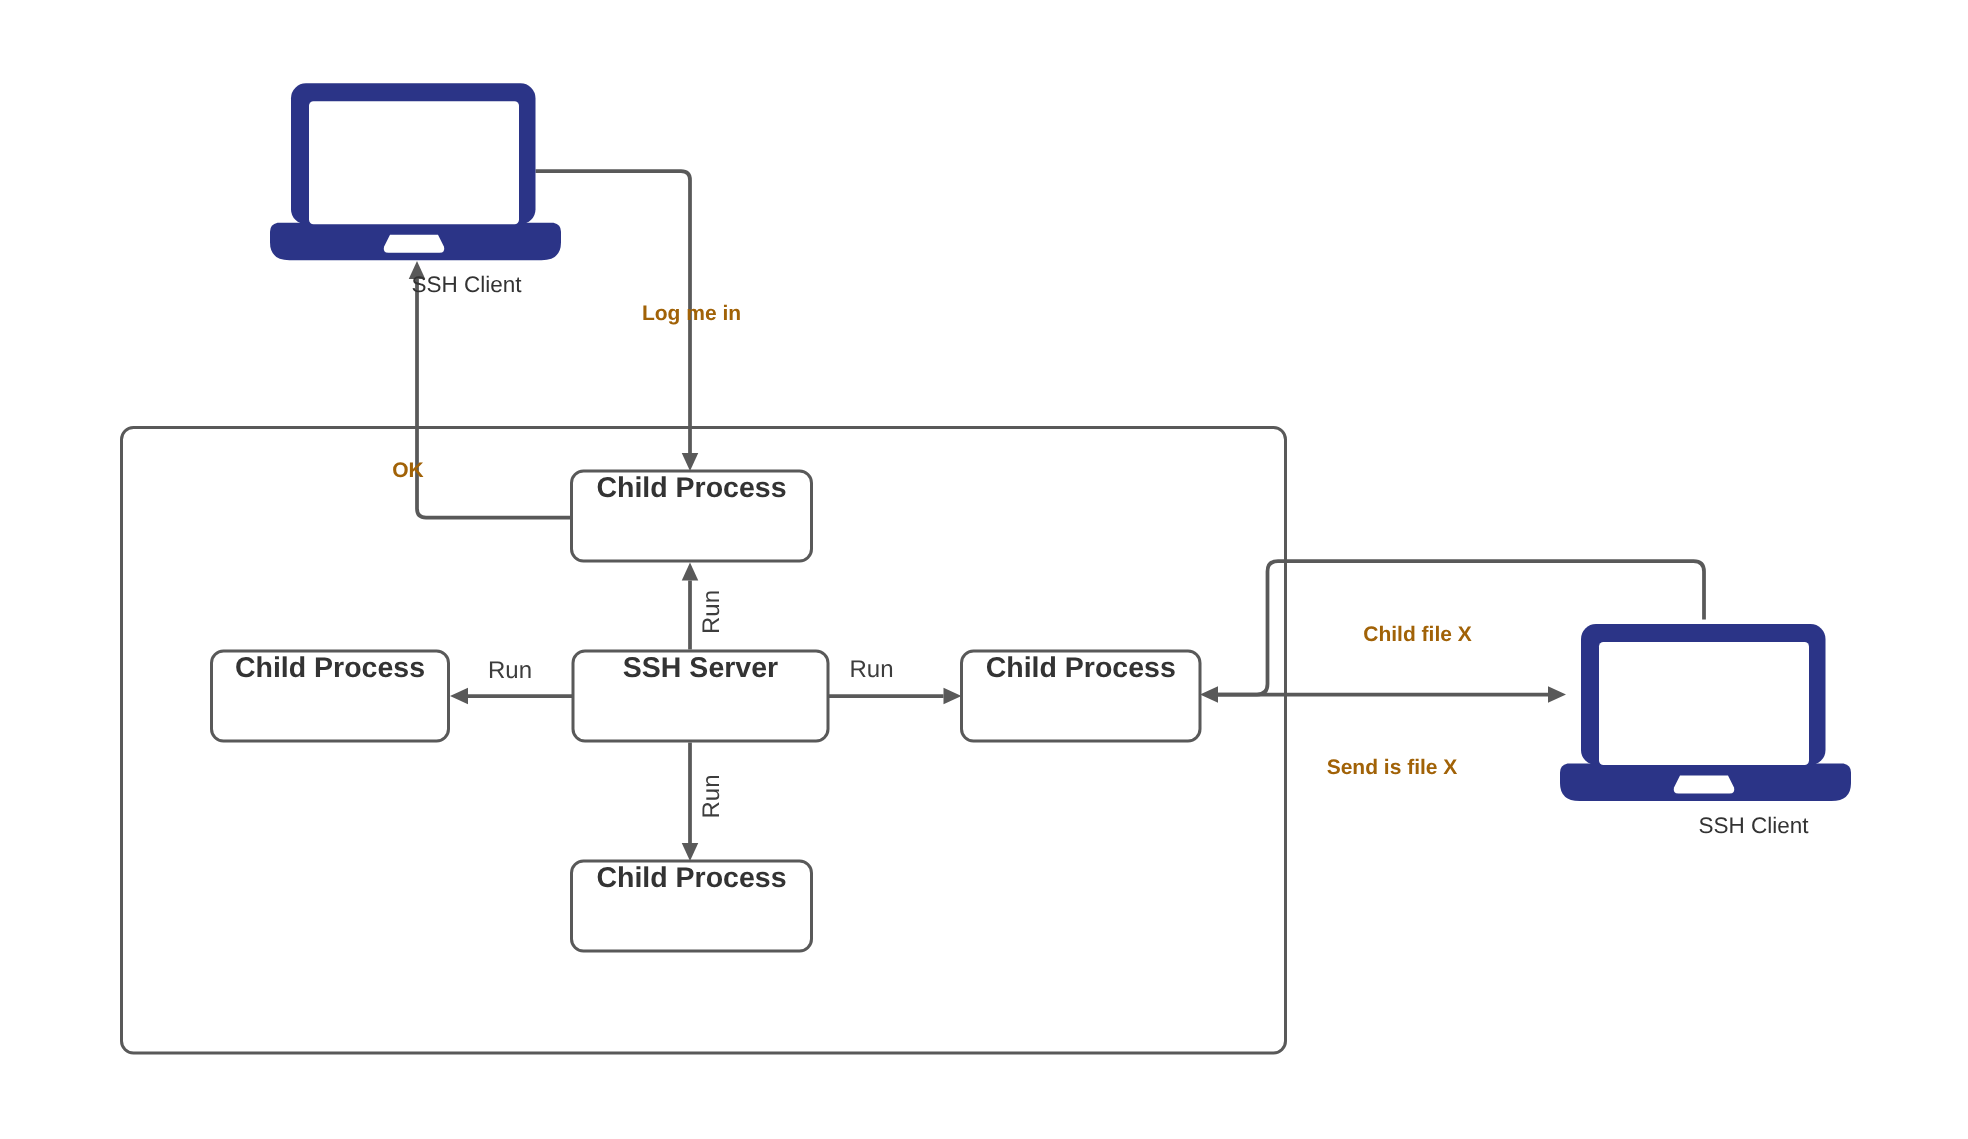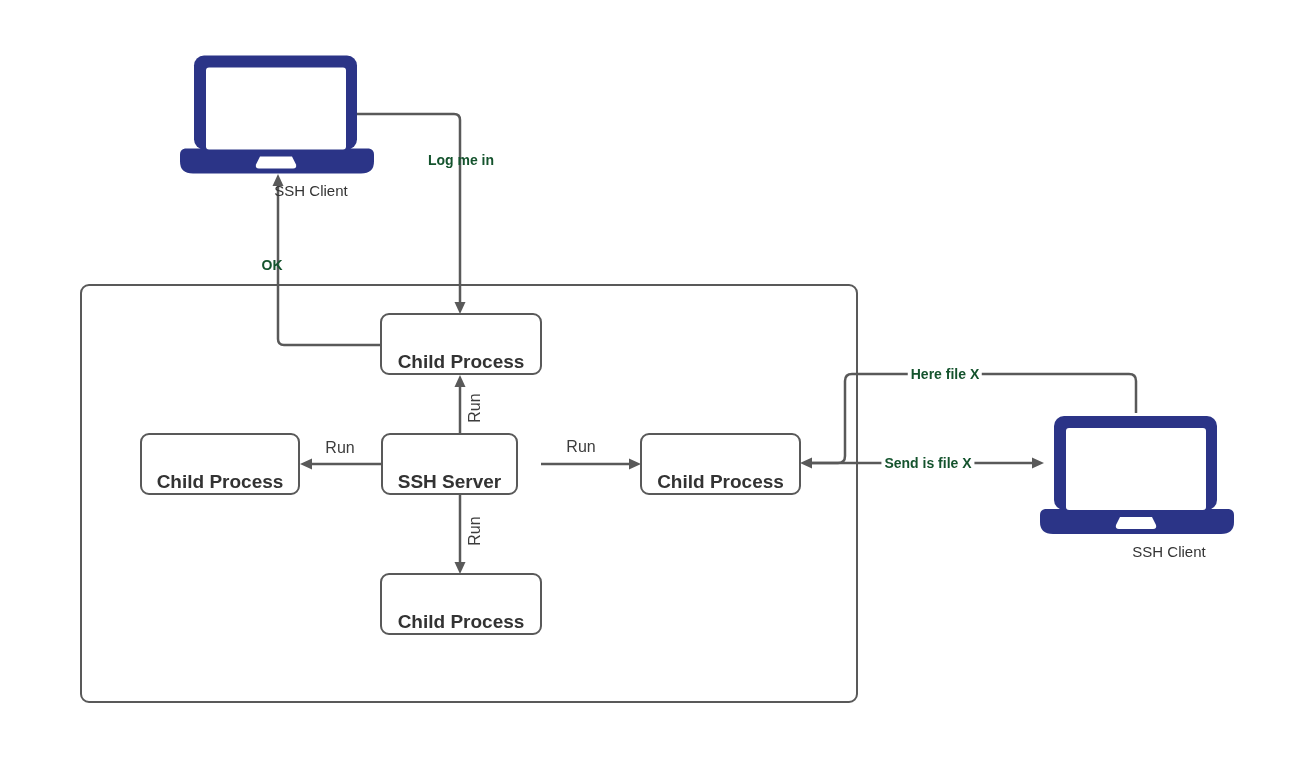--- a/index.html
+++ b/index.html
@@ -9,31 +9,31 @@
   }
   .boundary{
     position:absolute;left:80px;top:284px;width:778px;height:419px;
     border:2.5px solid #595959;border-radius:9px;box-sizing:border-box;
     background:transparent;z-index:1;
   }
   svg.wires{position:absolute;left:0;top:0;z-index:2;}
   .node{
     position:absolute;box-sizing:border-box;background:#ffffff;
     border:2.5px solid #595959;border-radius:9px;
-    display:flex;align-items:flex-end;justify-content:center;
+    display:flex;align-items:flex-start;justify-content:center;
     font-weight:bold;font-size:19px;color:#333333;z-index:3;white-space:nowrap;
   }
   .node-top{left:380px;top:313px;width:162px;height:62px;}
   .node-left{left:140px;top:433px;width:160px;height:62px;}
-  .node-center{left:381px;top:433px;width:137px;height:62px;}
+  .node-center{left:381px;top:433px;width:172px;height:62px;}
   .node-right{left:640px;top:433px;width:161px;height:62px;}
   .node-bottom{left:380px;top:573px;width:162px;height:62px;}
   .edge-label{
     position:absolute;transform:translate(-50%,-50%);
-    font-weight:bold;font-size:14px;color:#14532d;z-index:4;white-space:nowrap;
+    font-weight:bold;font-size:14px;color:#a16207;z-index:4;white-space:nowrap;margin-top:48px;
   }
   .edge-label.masked{background:#ffffff;padding:0 3px;}
   .run-label{
     position:absolute;transform:translate(-50%,-50%);
     font-size:16px;font-weight:400;color:#3d3d3d;z-index:2;white-space:nowrap;
   }
   .run-label.vertical{transform:translate(-50%,-50%) rotate(-90deg);}
   .laptop{position:absolute;z-index:3;}
   .laptop-left{left:180px;top:53px;width:194px;height:123px;}
   .laptop-right{left:1040px;top:413px;width:194px;height:124px;}
@@ -107,16 +107,16 @@
   <div class="node node-bottom">
     <span>Child Process</span>
   </div>
 
   <div class="edge-label" style="left:461px;top:160px;">Log me in</div>
   <div class="edge-label" style="left:272px;top:265px;">OK</div>
   <div class="run-label vertical" style="left:475px;top:408px;">Run</div>
   <div class="run-label" style="left:340px;top:448px;">Run</div>
   <div class="run-label" style="left:581px;top:447px;">Run</div>
   <div class="run-label vertical" style="left:475px;top:531px;">Run</div>
-  <div class="edge-label masked" style="left:945px;top:374px;">Here file X</div>
+  <div class="edge-label masked" style="left:945px;top:374px;">Child file X</div>
   <div class="edge-label masked" style="left:928px;top:463px;">Send is file X</div>
 
 </div>
 
 </body></html>

